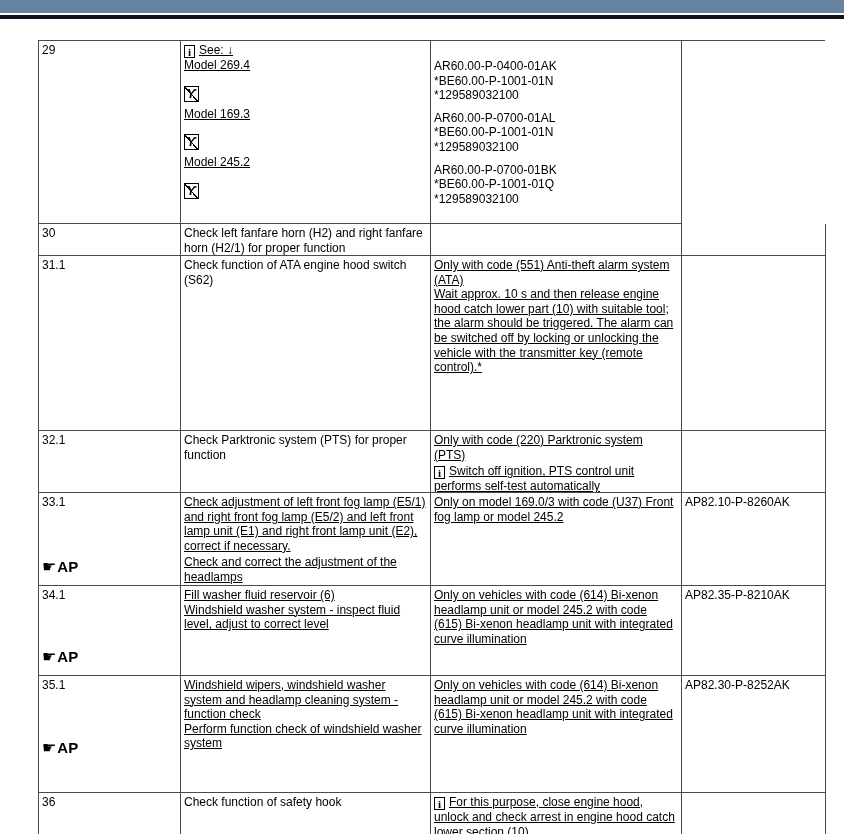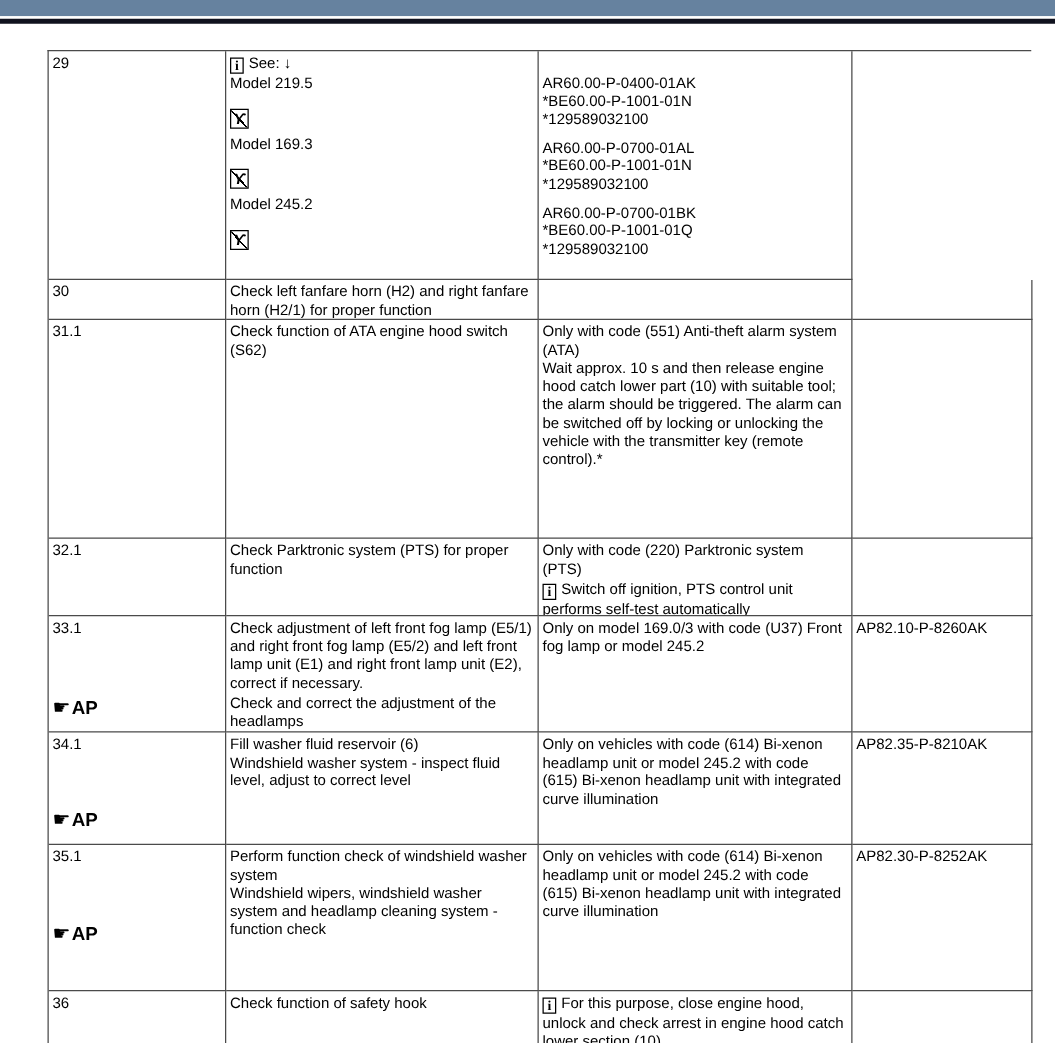--- a/index.html
+++ b/index.html
@@ -32,41 +32,41 @@
   .codegroup.first{margin-top:16px;}
   .ap{font-weight:bold;font-size:15px;line-height:18px;white-space:nowrap;}
   .ap .hand{font-size:16px;font-weight:normal;margin-right:1px;}
   .apr33{margin-top:auto;margin-bottom:8px;}
   .apr34{margin-top:auto;margin-bottom:8px;}
   .apr35{margin-top:auto;margin-bottom:34px;}
   .desc2-bottom{margin-top:auto;}
   .desc2-b35{margin-top:auto;margin-bottom:19px;}
   .code-cell{justify-content:flex-start;}
   .cb8{margin-bottom:8px}.cb9{margin-bottom:9px}.cb35{margin-bottom:14px}
-  .para{margin:0;}
+  .para{margin:0;text-decoration:underline;}
   .mt2{margin-top:2px;}
 </style>
 </head>
 <body>
 
 <div class="topbar-blue"></div>
 <div class="topbar-gap"></div>
 <div class="topbar-dark"></div>
 
 <div class="tbl">
 
   <div class="row r29">
     <div class="cell">
       <span>29</span>
     </div>
     <div class="cell">
       <div class="para see-line">
         <span class="infoicon">i</span><span>See: ↓</span>
       </div>
-      <div class="para model-line">Model 219.5</div>
+      <div class="para model-line">Model 269.4</div>
       <div class="toolrow">
         <span class="toolicon">ϒ</span>
       </div>
       <div class="para model-line">Model 169.3</div>
       <div class="toolrow">
         <span class="toolicon">ϒ</span>
       </div>
       <div class="para model-line">Model 245.2</div>
       <div class="toolrow">
         <span class="toolicon">ϒ</span>
@@ -171,22 +171,22 @@
   </div>
 
   <div class="row r35">
     <div class="cell">
       <span>35.1</span>
       <div class="ap apr35">
         <span class="hand">☛</span><span>AP</span>
       </div>
     </div>
     <div class="cell">
+      <div class="para desc2-b35">Windshield wipers, windshield washer system and headlamp cleaning system - function check</div>
       <div class="para">Perform function check of windshield washer system</div>
-      <div class="para desc2-b35">Windshield wipers, windshield washer system and headlamp cleaning system - function check</div>
     </div>
     <div class="cell">
       <div class="para">Only on vehicles with code (614) Bi-xenon headlamp unit or model 245.2 with code (615) Bi-xenon headlamp unit with integrated curve illumination</div>
     </div>
     <div class="cell code-cell">
       <div class="cb35">AP82.30-P-8252AK</div>
     </div>
   </div>
 
   <div class="row r36">

